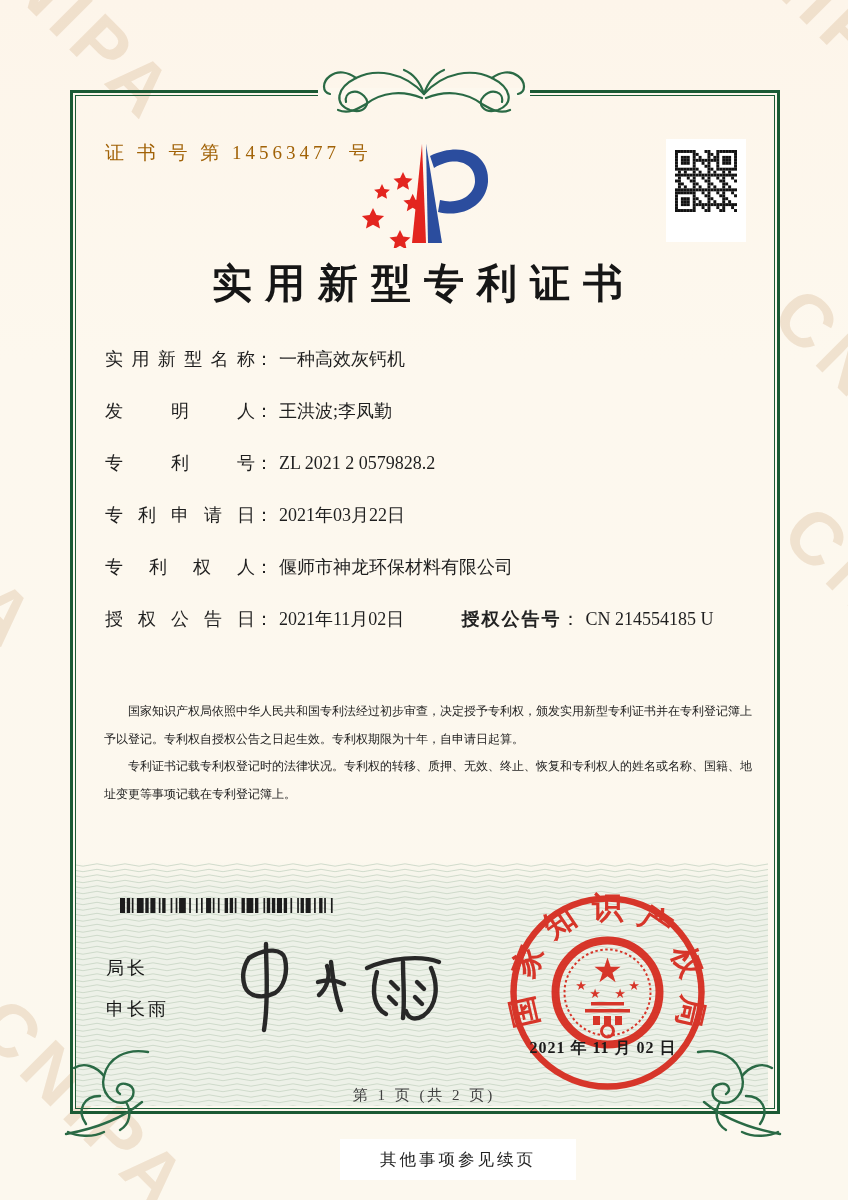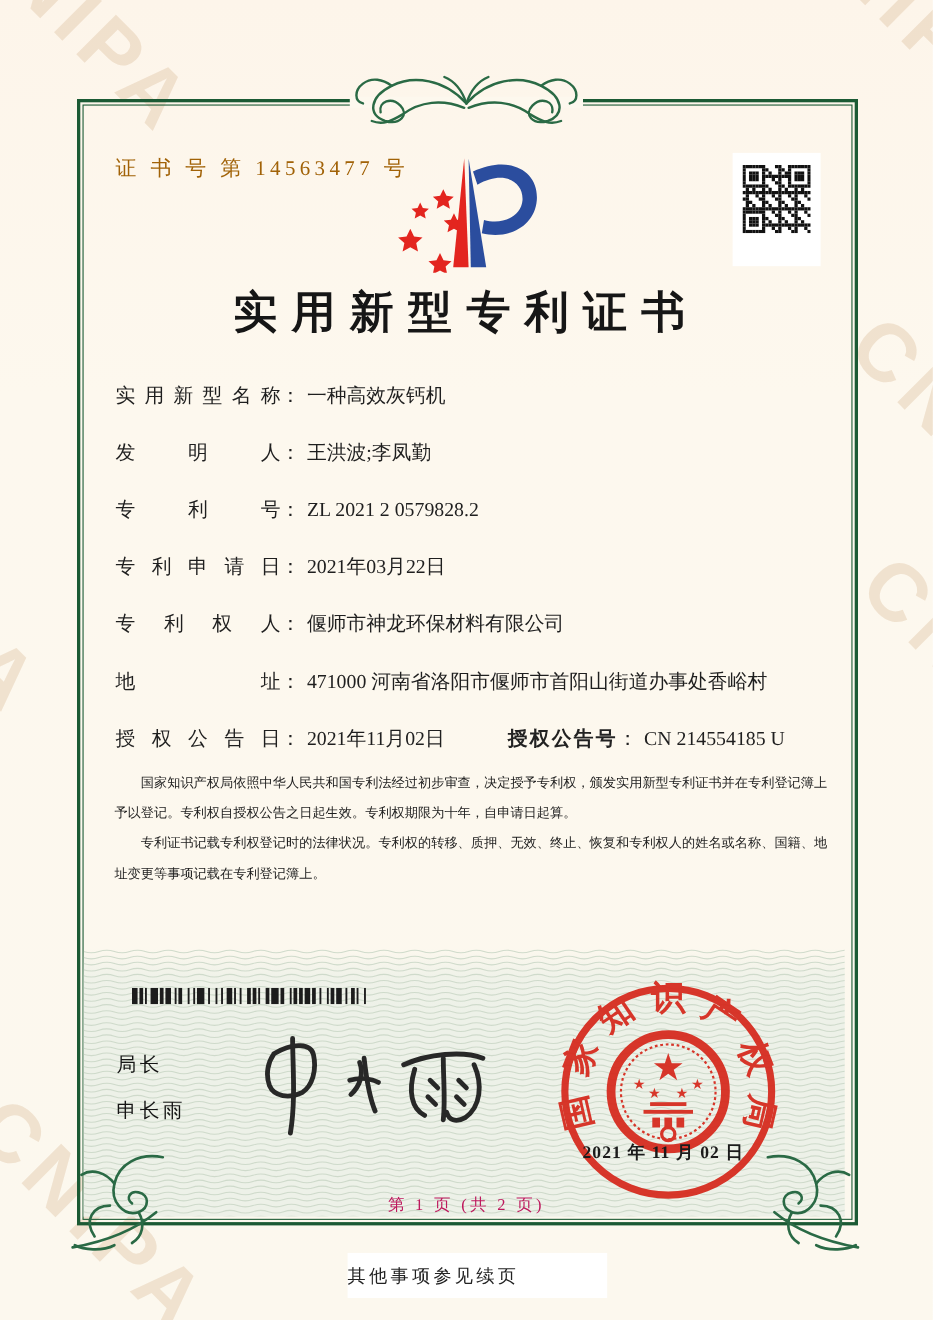--- a/index.html
+++ b/index.html
@@ -47,23 +47,23 @@
     font-size:12px;line-height:27.5px;text-align:justify;color:#1d1d1d;}
   .body-text p{margin:0;text-indent:2em;}
   .barcode{position:absolute;left:120px;top:898px;width:216px;height:15px;z-index:6;}
   .director{position:absolute;left:106px;top:956px;z-index:6;font-size:18px;letter-spacing:3px;color:#151515;}
   .director div{margin-bottom:17px;}
   .signature{position:absolute;left:225px;top:938px;z-index:6;}
   .seal{position:absolute;left:505px;top:890px;z-index:7;opacity:.93;}
   .seal-date{position:absolute;left:515px;top:1038px;width:176px;text-align:center;z-index:8;
     font-size:16px;font-weight:700;letter-spacing:1px;color:#1b1b1b;}
   .page-info{position:absolute;left:0;right:0;top:1086px;text-align:center;z-index:6;
-    font-size:15px;letter-spacing:3px;color:#be185d;}
-  .cont-note{position:absolute;left:316px;top:1139px;width:236px;height:41px;background:#ffffff;
-    z-index:6;text-align:left;line-height:41px;font-size:16.5px;letter-spacing:3px;color:#222;}
+    font-size:15px;letter-spacing:3px;color:#404040;}
+  .cont-note{position:absolute;left:340px;top:1139px;width:236px;height:41px;background:#ffffff;
+    z-index:6;text-align:center;line-height:41px;font-size:16.5px;letter-spacing:3px;color:#222;}
   .ornament-top{position:absolute;left:304px;top:60px;z-index:4;}
   .ornament-corner{position:absolute;z-index:4;}
   .oc-left{left:56px;top:1044px;}
   .oc-right{left:690px;top:1044px;}
 </style>
 </head>
 <body>
 
 <span class="wm" style="left:-62px;top:-28px">CNIPA</span>
 <span class="wm" style="left:688px;top:-40px">CNIPA</span>
@@ -441,23 +441,20 @@
   <div class="field-row">
     <span class="field-label">专利号</span><span class="field-colon">：</span><span class="field-value">ZL 2021 2 0579828.2</span>
   </div>
   <div class="field-row">
     <span class="field-label">专利申请日</span><span class="field-colon">：</span><span class="field-value">2021年03月22日</span>
   </div>
   <div class="field-row">
     <span class="field-label">专利权人</span><span class="field-colon">：</span><span class="field-value">偃师市神龙环保材料有限公司</span>
   </div>
   <div class="field-row">
-    <span class="field-label">地址</span><span class="field-colon">：</span><span class="field-value">471000 河南省洛阳市偃师市首阳山街道办事处香峪村</span>
-  </div>
-  <div class="field-row">
     <span class="grant-cell1">
       <span class="field-label">授权公告日</span><span class="field-colon">：</span><span class="field-value">2021年11月02日</span>
     </span>
     <span>
       <span class="grant-label2">授权公告号</span><span class="field-colon">：</span><span class="field-value">CN 214554185 U</span>
     </span>
   </div>
 </div>
 
 <div class="body-text">

